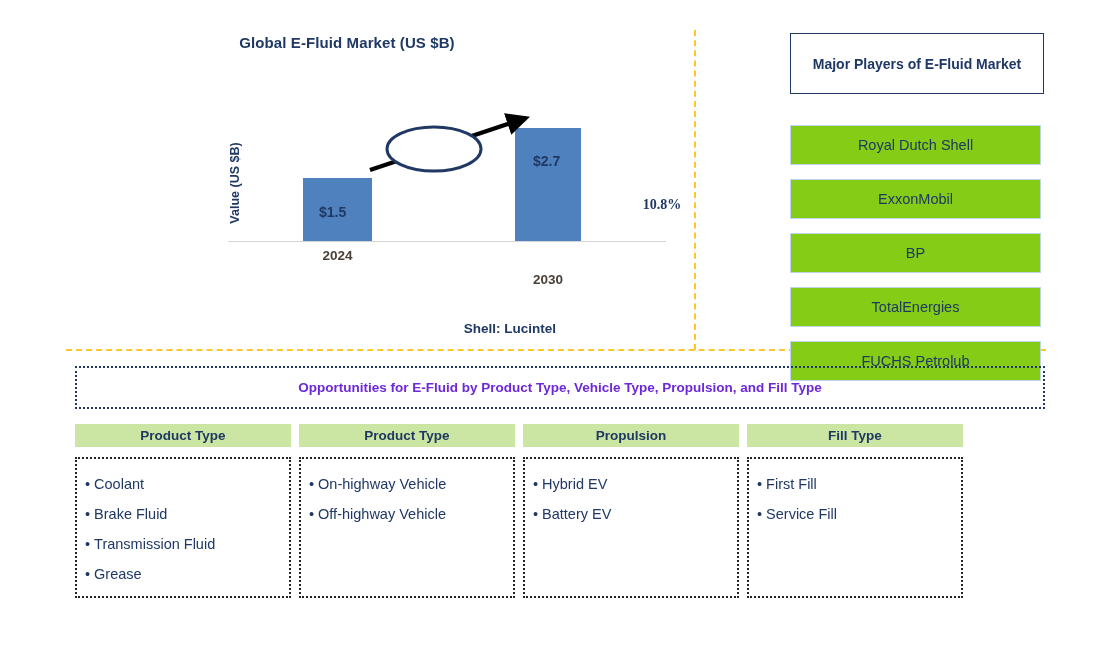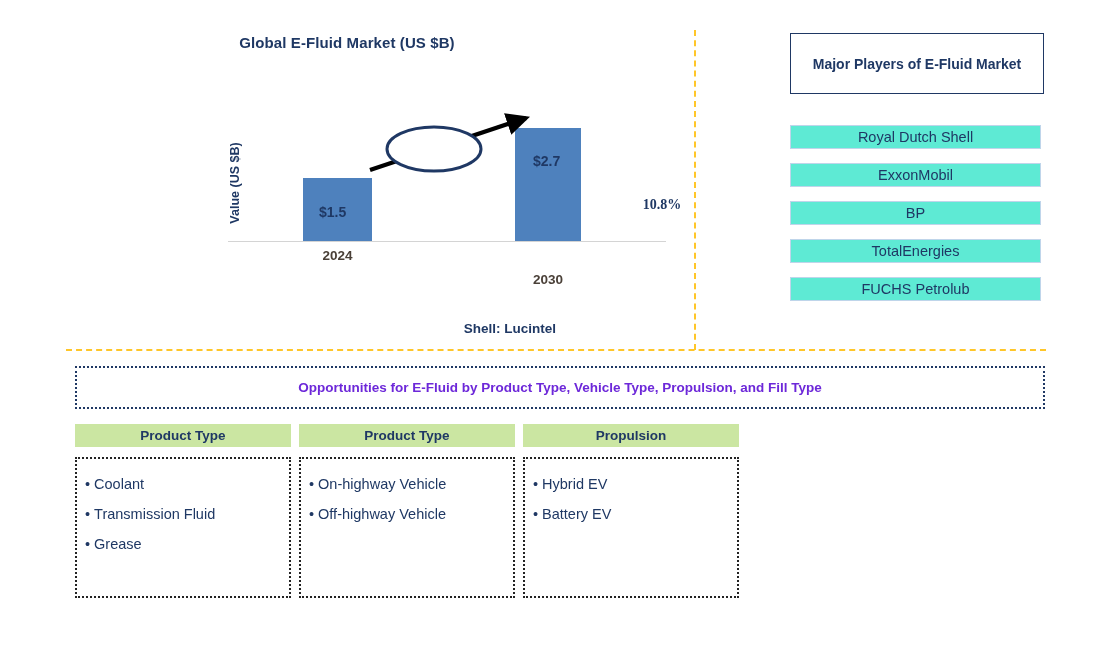--- a/index.html
+++ b/index.html
@@ -164,29 +164,29 @@
     align-items: center;
     justify-content: center;
     font-size: 14px;
     font-weight: bold;
     color: #1F3864;
     background: #ffffff;
   }
   .player-item {
     box-sizing: border-box;
     width: 251px;
-    height: 24px;
+    height: 40px;
     margin-top: 14px;
     border: 1px solid #BFD5EA;
     display: flex;
     align-items: center;
     justify-content: center;
     font-size: 14.5px;
     color: #1F3864;
-    background: #5eead4;
+    background: #84cc16;
     text-align: right;
   }
   .player-item.first { margin-top: 31px; }
 
   
   .opp-banner {
     position: absolute;
     box-sizing: border-box;
     left: 75px;
     top: 366px;
@@ -291,20 +291,21 @@
   </div>
 
   <div class="opp-banner">Opportunities for E-Fluid by Product Type, Vehicle Type, Propulsion, and Fill Type</div>
 
   <div class="columns">
 
     <div class="column">
       <div class="col-header">Product Type</div>
       <div class="col-body">
         <div class="col-item"><span class="bullet">•</span><span>Coolant</span></div>
+        <div class="col-item"><span class="bullet">•</span><span>Brake Fluid</span></div>
         <div class="col-item"><span class="bullet">•</span><span>Transmission Fluid</span></div>
         <div class="col-item"><span class="bullet">•</span><span>Grease</span></div>
       </div>
     </div>
 
     <div class="column">
       <div class="col-header">Product Type</div>
       <div class="col-body">
         <div class="col-item"><span class="bullet">•</span><span>On-highway Vehicle</span></div>
         <div class="col-item"><span class="bullet">•</span><span>Off-highway Vehicle</span></div>
@@ -312,15 +313,22 @@
     </div>
 
     <div class="column">
       <div class="col-header">Propulsion</div>
       <div class="col-body">
         <div class="col-item"><span class="bullet">•</span><span>Hybrid EV</span></div>
         <div class="col-item"><span class="bullet">•</span><span>Battery EV</span></div>
       </div>
     </div>
 
+    <div class="column">
+      <div class="col-header">Fill Type</div>
+      <div class="col-body">
+        <div class="col-item"><span class="bullet">•</span><span>First Fill</span></div>
+        <div class="col-item"><span class="bullet">•</span><span>Service Fill</span></div>
+      </div>
+    </div>
 
   </div>
 </div>
 
 </body></html>

